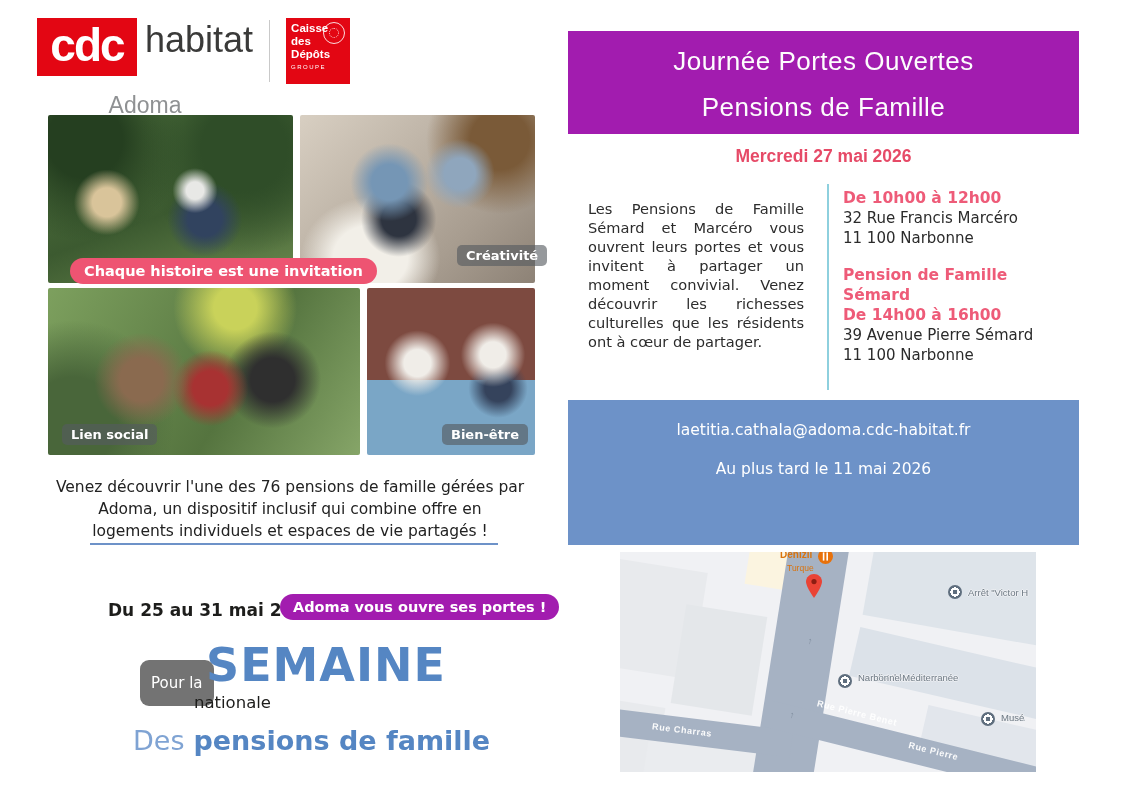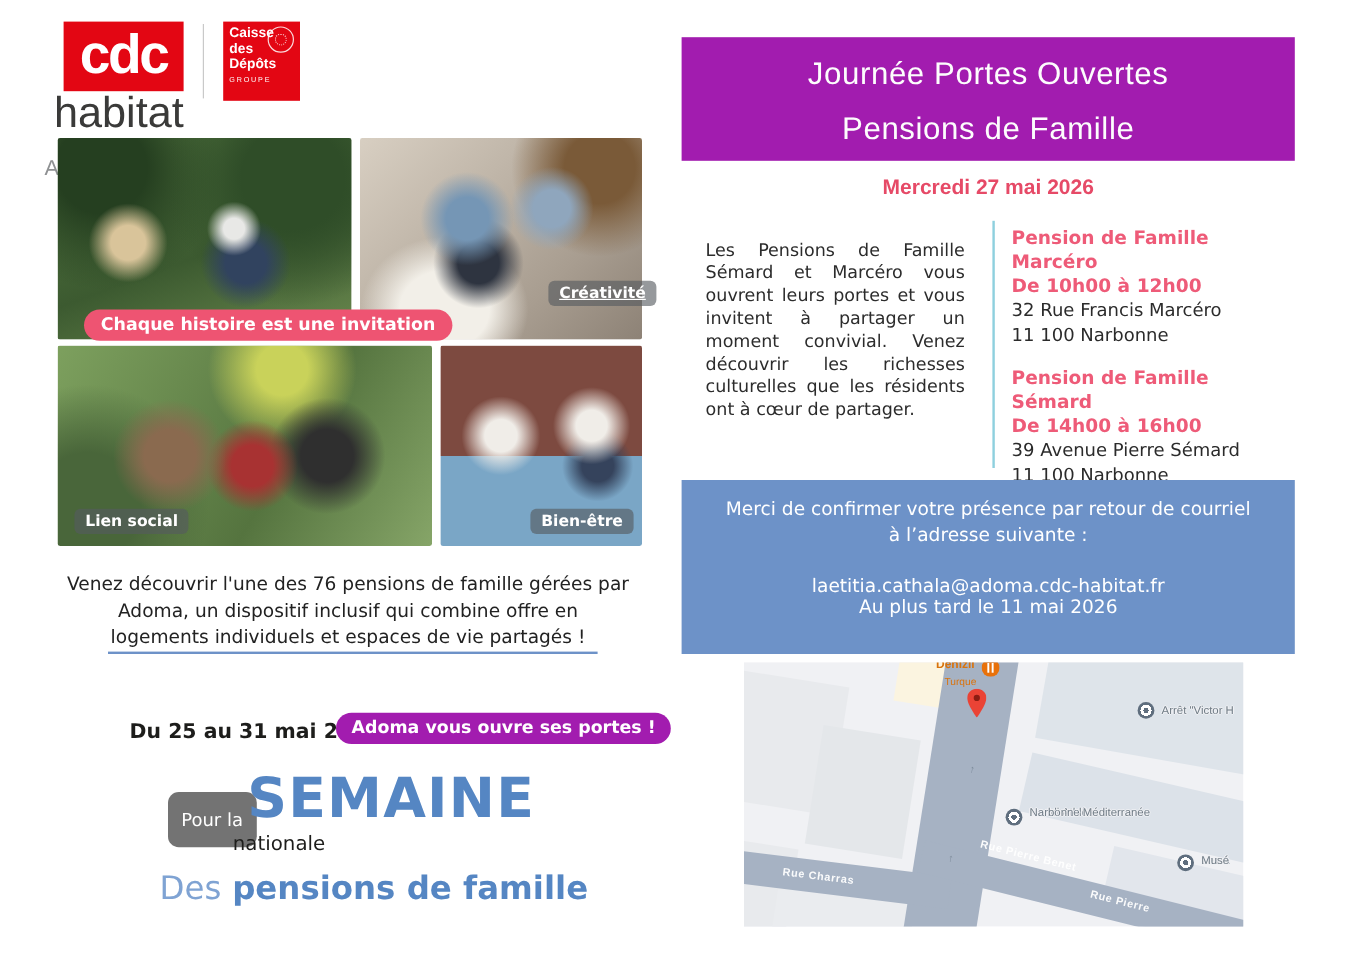--- a/index.html
+++ b/index.html
@@ -2,25 +2,25 @@
 <html><head>
 <meta charset="utf-8">
 <style>
   html,body{margin:0;padding:0;background:#fff;}
   .page{position:relative;width:1123px;height:794px;background:#ffffff;overflow:hidden;
         font-family:"DejaVu Sans",sans-serif;color:#1f1f1f;}
 
   
   .logo{position:absolute;left:37px;top:18px;display:flex;align-items:flex-start;}
   .cdc-left{display:flex;flex-direction:column;}
-  .cdc-row{display:flex;align-items:flex-end;flex-direction:column;}
+  .cdc-row{display:flex;align-items:flex-end;}
   .cdc-box{width:100px;height:58px;background:#e30613;color:#fff;display:flex;align-items:center;justify-content:center;
            font-family:"Liberation Sans",sans-serif;font-weight:bold;font-size:46px;letter-spacing:-2px;padding-bottom:4px;box-sizing:border-box;}
   .habitat{font-family:"Liberation Sans",sans-serif;font-size:36px;color:#3a3a39;margin-left:8px;line-height:1;margin-bottom:18px;}
-  .adoma{font-family:"Liberation Sans",sans-serif;font-size:18px;color:#8f9193;text-align:left;margin-top:0;}
+  .adoma{font-family:"Liberation Sans",sans-serif;font-size:23px;color:#8f9193;text-align:center;margin-top:16px;}
   .logo-divider{width:1px;height:62px;background:#c9c9c9;margin:2px 16px 0 16px;}
   .caisse-box{position:relative;width:64px;height:66px;background:#e30613;color:#fff;font-family:"Liberation Sans",sans-serif;
               padding:4px 5px;box-sizing:border-box;display:flex;flex-direction:column;}
   .caisse-emblem{position:absolute;top:4px;right:5px;width:20px;height:20px;border:1.4px solid rgba(255,255,255,.85);border-radius:50%;}
   .caisse-emblem:after{content:"";position:absolute;left:5px;top:5px;width:8px;height:8px;border:1px dotted rgba(255,255,255,.8);border-radius:50%;}
   .caisse-t1,.caisse-t2{font-weight:bold;font-size:11.5px;line-height:1.15;}
   .caisse-groupe{font-size:6px;letter-spacing:1.5px;margin-top:2px;}
 
   
   .photo{position:absolute;overflow:hidden;border-radius:2px;}
@@ -51,21 +51,21 @@
   .ph4{left:367px;top:288px;width:168px;height:167px;
        background:
         radial-gradient(circle at 30% 45%,#f0ede8 0 9%,rgba(240,237,232,0) 22%),
         radial-gradient(circle at 75% 40%,#f0ede8 0 8%,rgba(240,237,232,0) 20%),
         radial-gradient(circle at 78% 60%,#35435c 0 8%,rgba(53,67,92,0) 18%),
         linear-gradient(180deg,#7d4a40 0 55%,#7aa6c6 55% 100%);}
   .ph-badge{position:absolute;left:70px;top:258px;background:#ee5472;color:#fff;font-weight:bold;font-size:14.5px;
             padding:5px 14px;border-radius:15px;white-space:nowrap;}
   .cap{position:absolute;background:rgba(85,90,95,.62);color:#fff;font-weight:bold;font-size:13px;
        padding:3px 9px;border-radius:5px;white-space:nowrap;}
-  .cap-crea{left:457px;top:234px;text-decoration:underline;}
+  .cap-crea{left:457px;top:245px;}
   .cap-lien{left:62px;top:424px;}
   .cap-bien{left:442px;top:424px;}
 
   
   .intro{position:absolute;left:55px;top:476px;width:470px;text-align:center;font-weight:normal;
          font-size:15.5px;line-height:1.42;color:#222;}
   .blue-rule{position:absolute;left:90px;top:543px;width:408px;height:2px;background:#6d92c8;}
 
   
   .dates{position:absolute;left:108px;top:600px;font-size:17px;font-weight:bold;color:#1d1d1b;white-space:nowrap;}
@@ -90,21 +90,21 @@
   .vline{position:absolute;left:827px;top:184px;width:2px;height:206px;background:#8ed0de;}
   .locations{position:absolute;left:843px;top:188px;width:240px;}
   .loc{margin-bottom:16px;}
   .loc-name{color:#ee5b78;font-weight:bold;font-size:15.5px;line-height:1.3;white-space:pre-line;}
   .loc-hours{color:#ee5b78;font-weight:bold;font-size:15.5px;line-height:1.3;}
   .loc-street,.loc-city{color:#2b2b2b;font-size:15px;line-height:1.35;}
   .confirm-box{position:absolute;left:568px;top:400px;width:511px;height:145px;background:#6d92c8;color:#fff;
                text-align:center;font-size:15.5px;}
   .confirm-box .msg{margin:13px 34px 0;line-height:1.45;}
   .confirm-box .email{margin-top:21px;display:inline-block;color:#fff;text-decoration:none;}
-  .confirm-box .deadline{}
+  .confirm-box .deadline{margin-top:21px;}
 
   
   .map{position:absolute;left:620px;top:552px;width:416px;height:220px;background:#f0f1f4;overflow:hidden;
        font-family:"Liberation Sans",sans-serif;}
   .map *{position:absolute;}
   .bldg{background:#e7e9ec;}
   .b-cream{left:128px;top:-12px;width:76px;height:50px;background:#fbf4e0;transform:rotate(9deg);}
   .b-l1{left:-25px;top:12px;width:105px;height:108px;background:#e8eaed;transform:rotate(9deg);}
   .b-l2{left:58px;top:58px;width:82px;height:100px;background:#e4e7ea;transform:rotate(9deg);}
   .b-l3{left:-30px;top:150px;width:70px;height:75px;background:#e8eaed;transform:rotate(9deg);}
@@ -185,36 +185,34 @@
     <div class="l1">Journée Portes Ouvertes</div>
     <div class="l2">Pensions de Famille</div>
   </div>
   <div class="event-date">Mercredi 27 mai 2026</div>
 
   <div class="desc">Les Pensions de Famille Sémard et Marcéro vous ouvrent leurs portes et vous invitent à partager un moment convivial. Venez découvrir les richesses culturelles que les résidents ont à cœur de partager.</div>
   <div class="vline"></div>
 
   <div class="locations">
     <div class="loc">
-      <div class="loc-name">Pension de Famille Marcéro</div>
       <div class="loc-hours">De 10h00 à 12h00</div>
       <div class="loc-street">32 Rue Francis Marcéro</div>
       <div class="loc-city">11 100 Narbonne</div>
     </div>
     <div class="loc">
       <div class="loc-name">Pension de Famille
 Sémard</div>
       <div class="loc-hours">De 14h00 à 16h00</div>
       <div class="loc-street">39 Avenue Pierre Sémard</div>
       <div class="loc-city">11 100 Narbonne</div>
     </div>
   </div>
 
   <div class="confirm-box">
-    <div class="msg">Merci de confirmer votre présence par retour de courriel à l’adresse suivante :</div>
     <a class="email" href="#">laetitia.cathala@adoma.cdc-habitat.fr</a>
     <div class="deadline">Au plus tard le 11 mai 2026</div>
   </div>
 
   <div class="map">
     <div class="bldg b-l1"></div>
     <div class="bldg b-l2"></div>
     <div class="bldg b-l3"></div>
     <div class="bldg b-l4"></div>
     <div class="bldg b-r1"></div>

